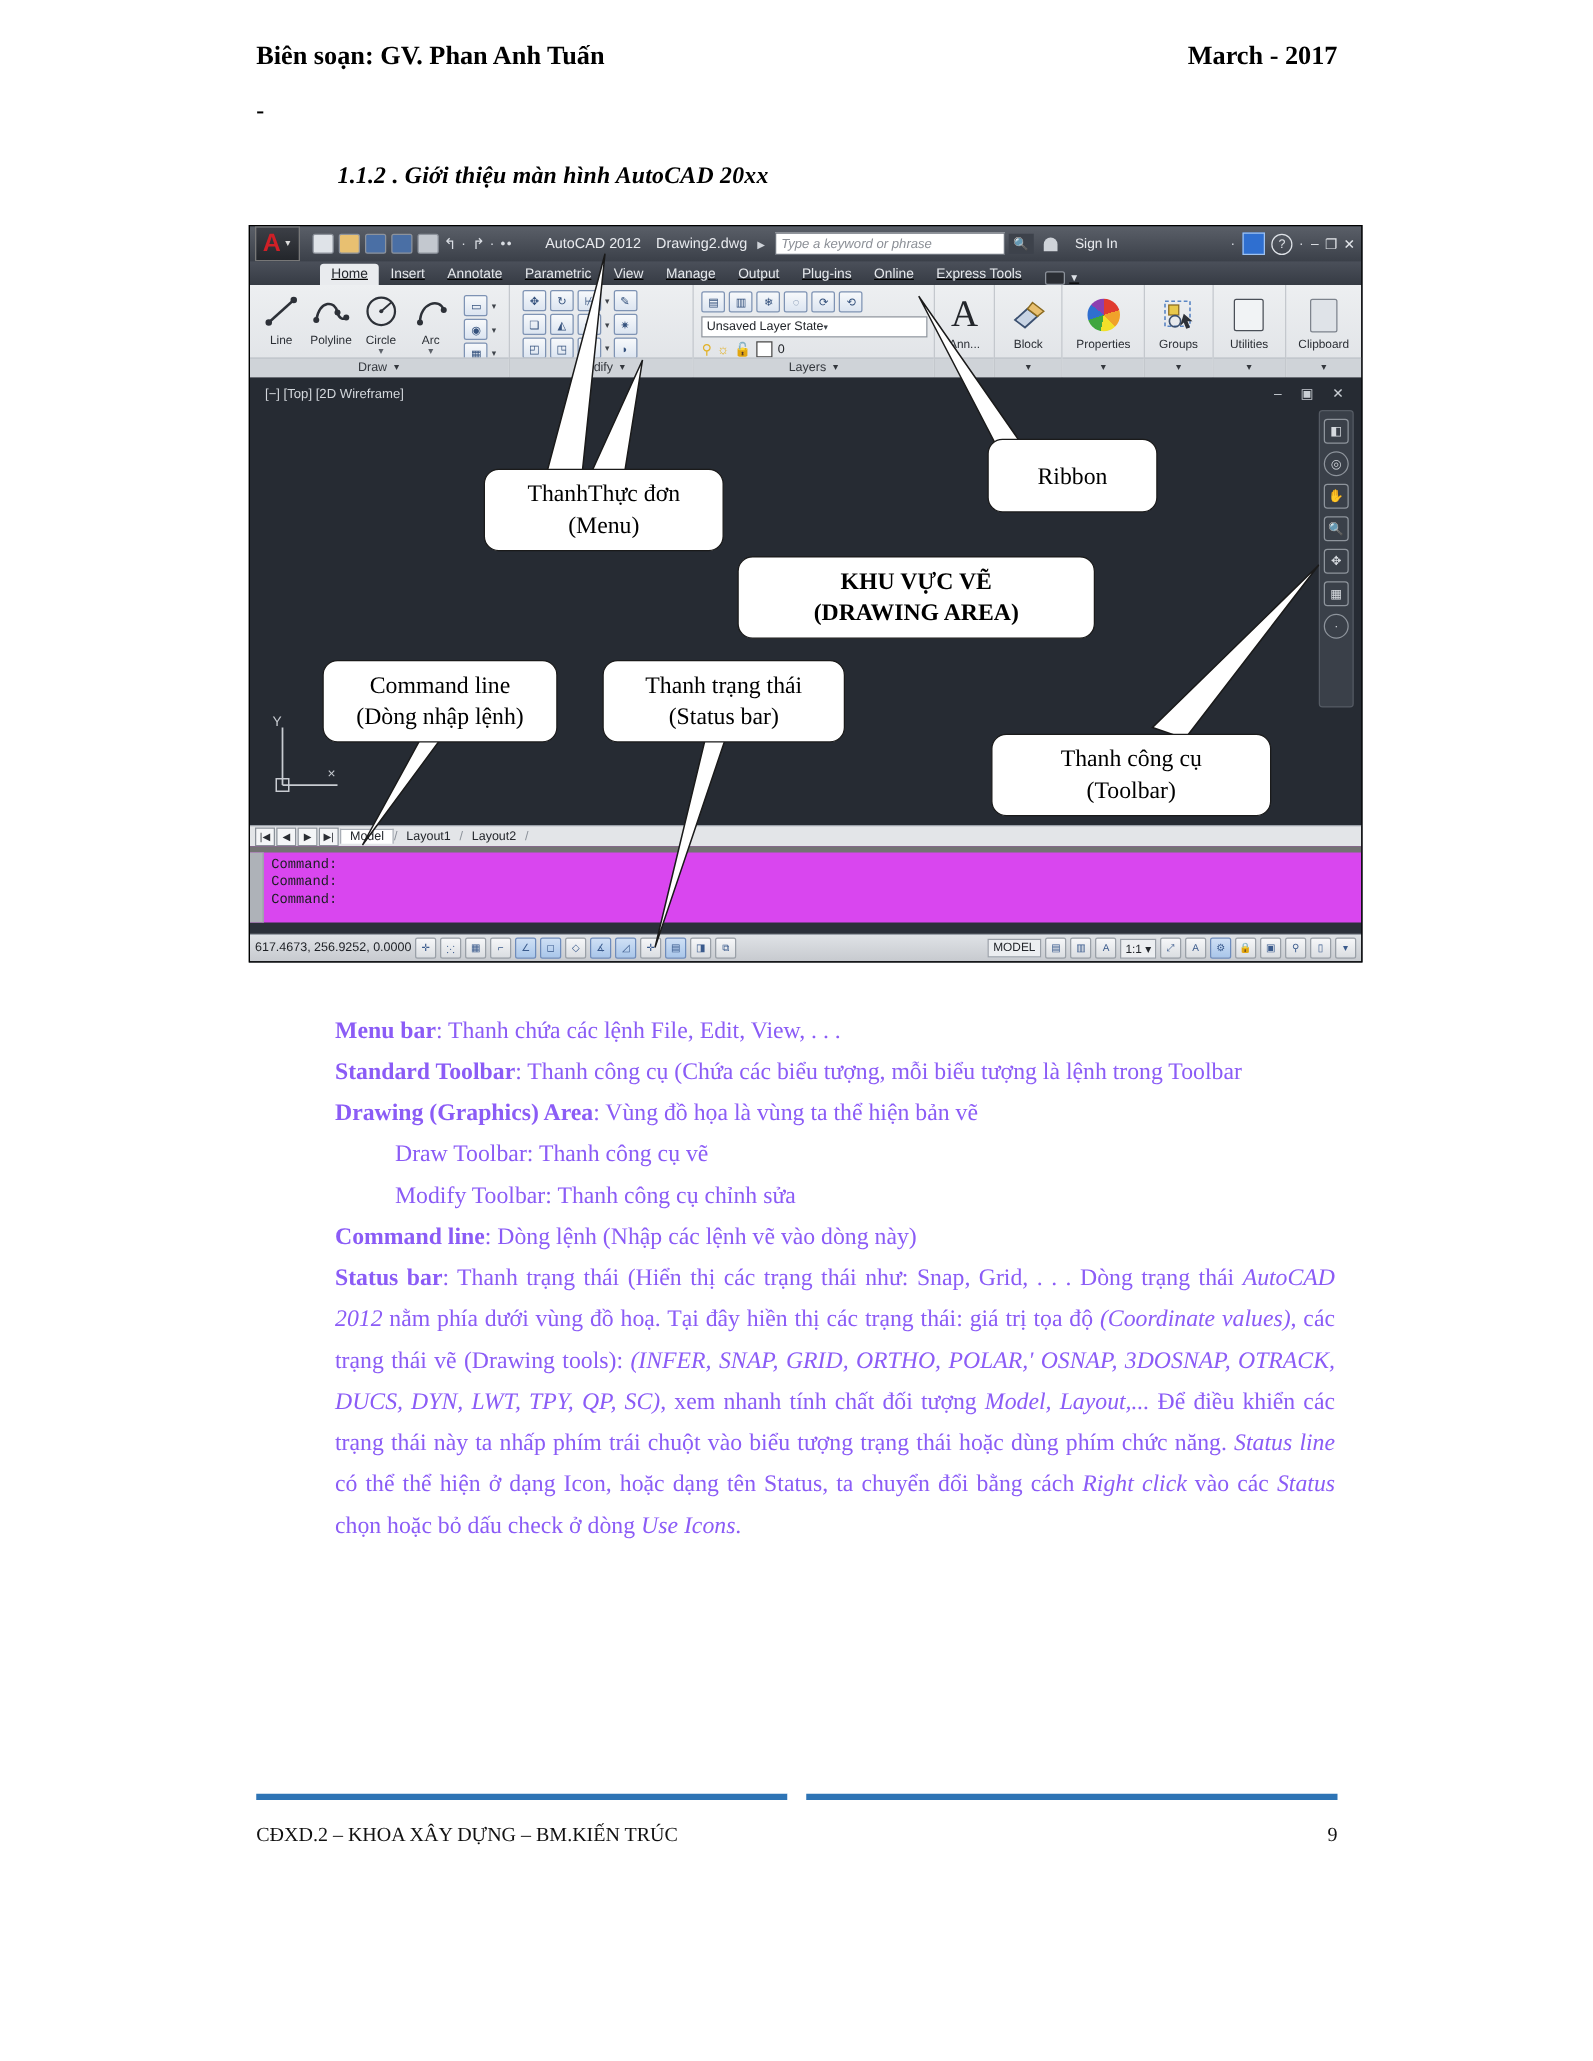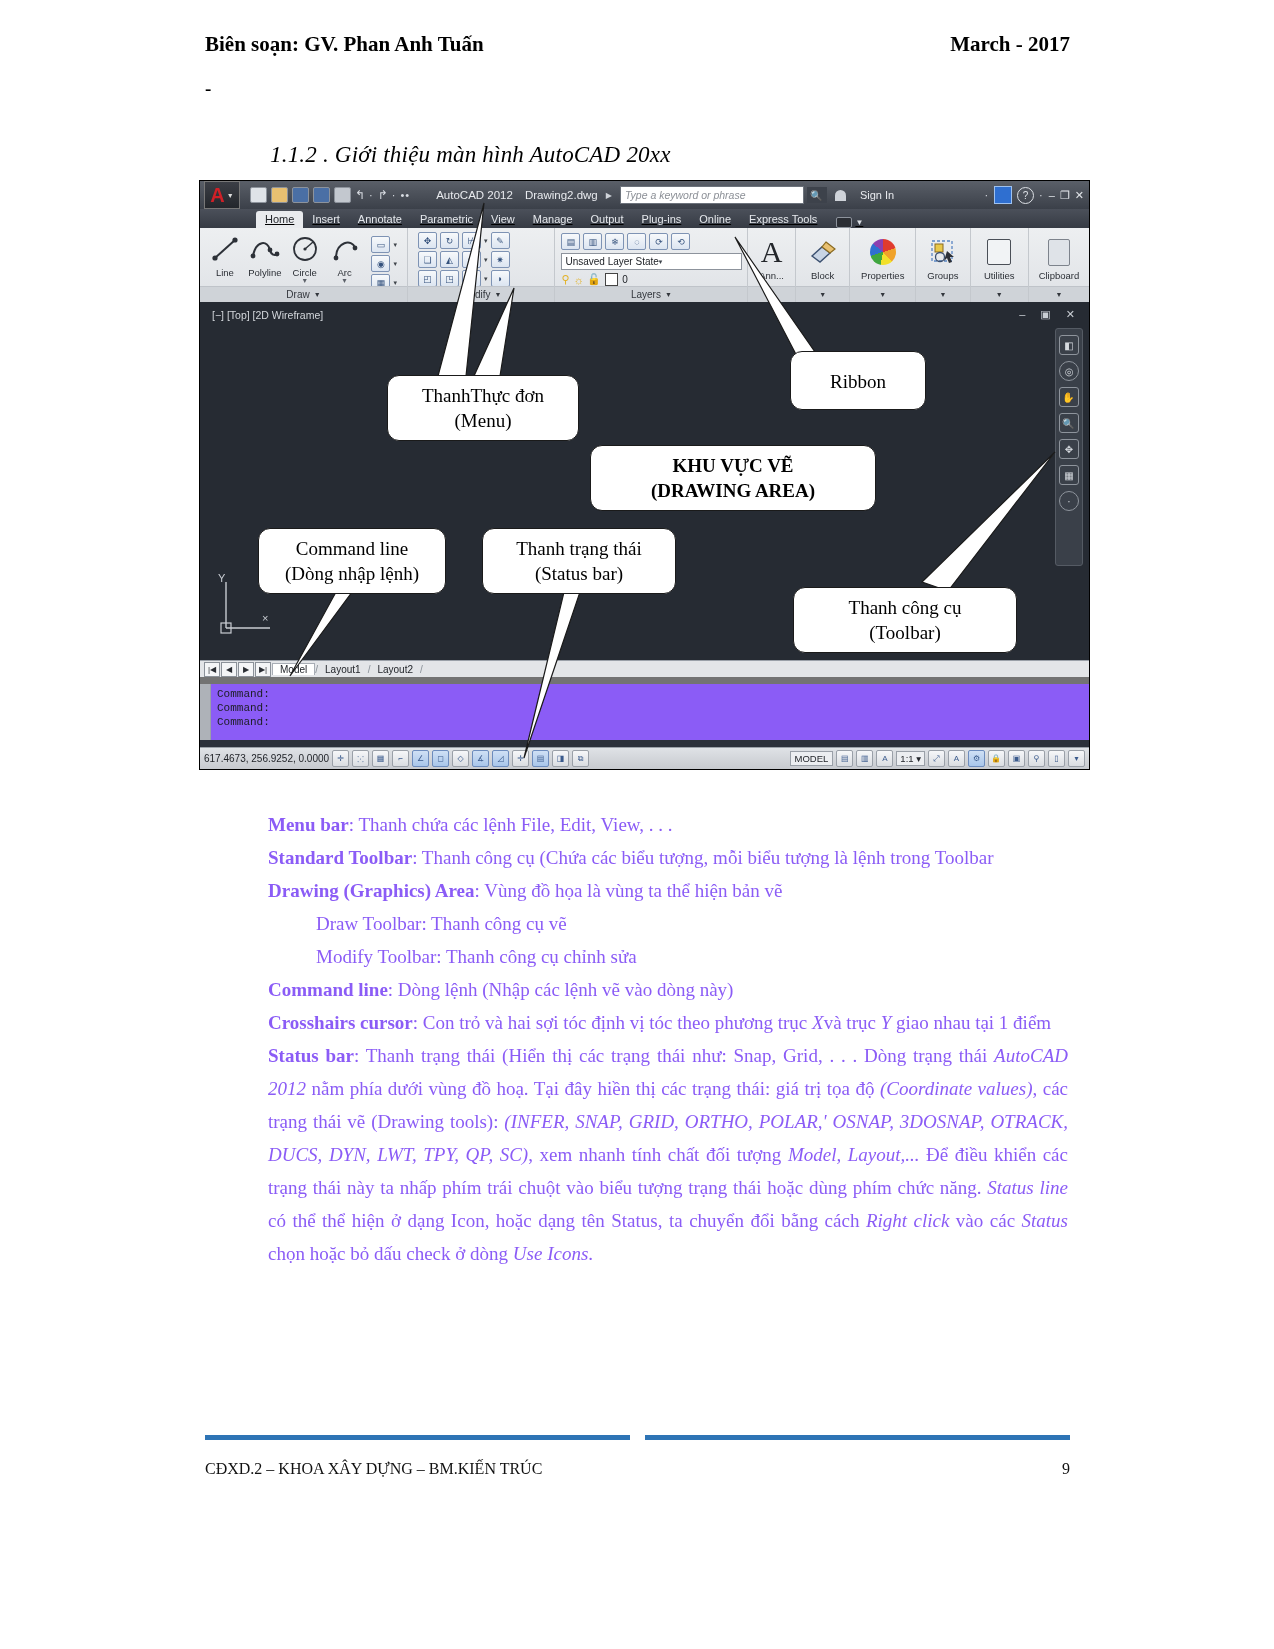--- a/index.html
+++ b/index.html
@@ -18,22 +18,22 @@
     display:flex; justify-content:space-between; align-items:baseline;
     font-size:21px; font-weight:bold;
   }
   .hdr-dash {
     position:absolute; left:205px; top:78px;
     font-size:19px; font-weight:bold;
   }
 
   
   .section-heading {
-    position:absolute; left:270px; top:142px;
-    font-size:23px; font-style:italic; font-weight:normal;
+    position:absolute; left:270px; top:130px;
+    font-size:19px; font-style:italic; font-weight:bold;
     letter-spacing:.2px;
   }
 
   
   .cad {
     position:absolute; left:199px; top:180px;
     width:889px; height:588px;
     background:#2b303a;
     border:1px solid #000;
     overflow:hidden;
@@ -192,21 +192,21 @@
     width:14px;height:13px;border:1px solid #8b9199;background:#f4f5f7;
     font-size:8px;display:flex;align-items:center;justify-content:center;color:#2a2d33;margin-right:1px;
   }
   .ltab { font-size:10px; color:#23262b; padding:0 7px; }
   .ltab.active { background:#fff; border:1px solid #a8adb5; border-bottom:none; }
   .lsep { color:#8b9199; font-size:10px; }
 
   
   .cad-cmd {
     position:absolute; left:0; top:496px; width:100%; height:56px;
-    background:#8b5cf6; border-top:7px solid #737373;
+    background:#d946ef; border-top:5px solid #737373;
     display:flex;
   }
   .cmd-grip { width:10px; background:#aeb2b8; border-right:1px solid #9aa0a8; }
   .cmd-lines { flex:1; padding:3px 0 0 6px; }
   .cmd-line { font-family:"Liberation Mono","DejaVu Sans Mono",monospace; font-size:11px; color:#1b1e22; line-height:14px; }
 
   
   .cad-status {
     position:absolute; left:0; bottom:0; width:100%; height:22px;
     background:linear-gradient(#dfe2e6,#c7cacf);
@@ -668,23 +668,20 @@
     <span class="b">Standard Toolbar</span><span>: Thanh công cụ (Chứa các biểu tượng, mỗi biểu tượng là lệnh trong Toolbar</span>
   </p>
   <p>
     <span class="b">Drawing (Graphics) Area</span><span>: Vùng đồ họa là vùng ta thể hiện bản vẽ</span>
   </p>
   <p class="indent">Draw Toolbar: Thanh công cụ vẽ</p>
   <p class="indent">Modify Toolbar: Thanh công cụ chỉnh sửa</p>
   <p>
     <span class="b">Command line</span><span>: Dòng lệnh (Nhập các lệnh vẽ vào dòng này)</span>
   </p>
-  <p>
-    <span class="b">Crosshairs cursor</span><span>: Con trỏ và hai sợi tóc định vị tóc theo phương trục </span><span class="i">X</span><span>và trục </span><span class="i">Y</span><span> giao nhau tại 1 điểm</span>
-  </p>
   <p class="just">
     <span class="b">Status bar</span><span>: Thanh trạng thái (Hiển thị các trạng thái như: Snap, Grid, . . . Dòng trạng thái </span><span class="i">AutoCAD 2012</span><span> nằm phía dưới vùng đồ hoạ. Tại đây hiền thị các trạng thái: giá trị tọa độ </span><span class="i">(Coordinate values)</span><span>, các trạng thái vẽ (Drawing tools): </span><span class="i">(INFER, SNAP, GRID, ORTHO, POLAR,' OSNAP, 3DOSNAP, OTRACK, DUCS, DYN, LWT, TPY, QP, SC)</span><span>, xem nhanh tính chất đối tượng </span><span class="i">Model, Layout,...</span><span> Để điều khiển các trạng thái này ta nhấp phím trái chuột vào biểu tượng trạng thái hoặc dùng phím chức năng. </span><span class="i">Status line</span><span> có thể thể hiện ở dạng Icon, hoặc dạng tên Status, ta chuyển đổi bằng cách </span><span class="i">Right click</span><span> vào các </span><span class="i">Status</span><span> chọn hoặc bỏ dấu check ở dòng </span><span class="i">Use Icons</span><span>.</span>
   </p>
 </div>
 
 <div class="footer-rule">
   <div class="seg-a"></div>
   <div class="seg-gap"></div>
   <div class="seg-b"></div>
 </div>

